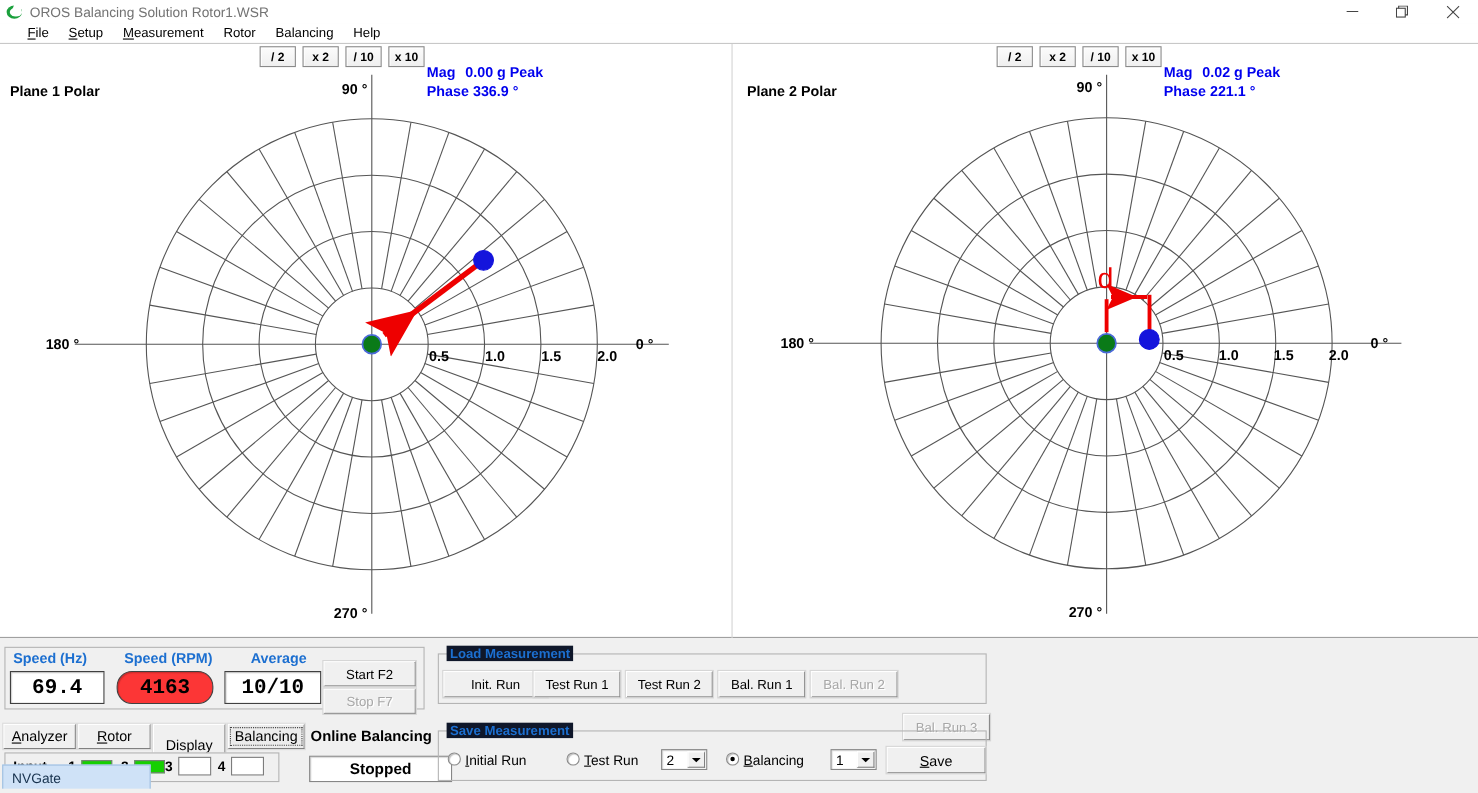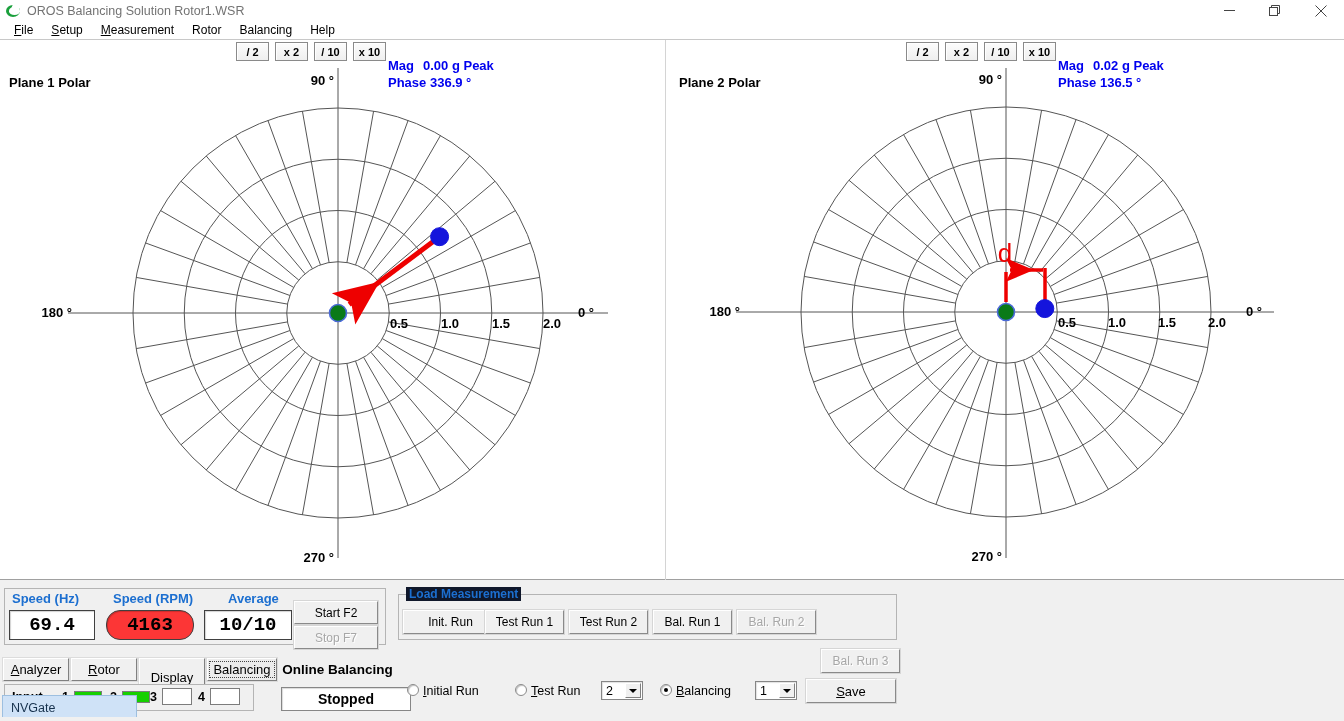--- a/index.html
+++ b/index.html
@@ -50,21 +50,21 @@
   .winbtn {
     width: 46px; height: 21px; display: flex; align-items: center; justify-content: center;
     color: #444;
   }
   .winbtn svg { display: block; }
 
   
   .menubar {
     position: absolute; left: 0; top: 21px; width: 1344px; height: 18px;
     background: #ffffff; display: flex; align-items: center;
-    padding-left: 5px;
+    padding-left: 16px;
   }
   .menuitem {
     font-size: 12px; color: #000; padding: 0 9px; white-space: nowrap;
     font-family: "Liberation Sans", sans-serif;
   }
   .menuitem u { text-decoration: underline; }
 
   
   .plotarea {
     position: absolute; left: 0; top: 39px; width: 1344px; height: 541px;
@@ -348,21 +348,21 @@
 
     <div class="zoombtns" style="left:906px; top:2px;">
       <div class="zbtn">/ 2</div>
       <div class="zbtn">x 2</div>
       <div class="zbtn">/ 10</div>
       <div class="zbtn">x 10</div>
     </div>
     <div class="plane-label" style="left:679px; top:35px;">Plane 2  Polar</div>
     <div class="readout" style="left:1058px; top:17px;">
       <div class="readout-row"><span>Mag</span><span class="gap"></span><span>0.02 g Peak</span></div>
-      <div class="readout-row"><span>Phase</span>&nbsp;<span>136.5 °</span></div>
+      <div class="readout-row"><span>Phase</span>&nbsp;<span>221.1 °</span></div>
     </div>
 
     <svg class="polar-svg" style="left:666px; top:0px;" width="678" height="541">
       <defs>
         <marker id="ah2" markerWidth="8" markerHeight="8" refX="6.8" refY="4" orient="auto">
           <path d="M0,4 L8,0.6 L6.3,4 L8,7.4 Z" fill="#ee0000"></path>
         </marker>
       </defs>
       <g id="p2-grid" stroke="#555555" fill="none" stroke-width="1">
           <circle cx="340" cy="272" r="51.25" fill="none" stroke="#555555" stroke-width="1"></circle>
@@ -465,20 +465,23 @@
     <div class="grp" style="left:398px; top:14px; width:499px; height:46px;">
       <div class="grp-title">Load Measurement</div>
     </div>
     <div class="btn3d" style="left:403px; top:30px; width:95px; height:24px;">Init. Run</div>
     <div class="btn3d" style="left:485px; top:30px; width:79px; height:24px;">Test Run 1</div>
     <div class="btn3d" style="left:569px; top:30px; width:79px; height:24px;">Test Run 2</div>
     <div class="btn3d" style="left:653px; top:30px; width:79px; height:24px;">Bal. Run 1</div>
     <div class="btn3d dis" style="left:737px; top:30px; width:79px; height:24px;">Bal. Run 2</div>
     <div class="btn3d dis" style="left:821px; top:30px; width:79px; height:24px;margin-top:39px;">Bal. Run 3</div>
 
+    <div class="grp" style="left:398px; top:84px; width:499px; height:46px;">
+      <div class="grp-title">Save Measurement</div>
+    </div>
     <div class="radio" style="left:407px; top:104px;"></div>
     <div class="radiolabel" style="left:423px; top:104px;"><u>I</u>nitial Run</div>
     <div class="radio" style="left:515px; top:104px;"></div>
     <div class="radiolabel" style="left:531px; top:104px;"><u>T</u>est Run</div>
     <div class="combo" style="left:601px; top:101px; width:42px;">
       <span class="cval">2</span>
       <span class="carrow">
           <i></i>
         </span>
     </div>

